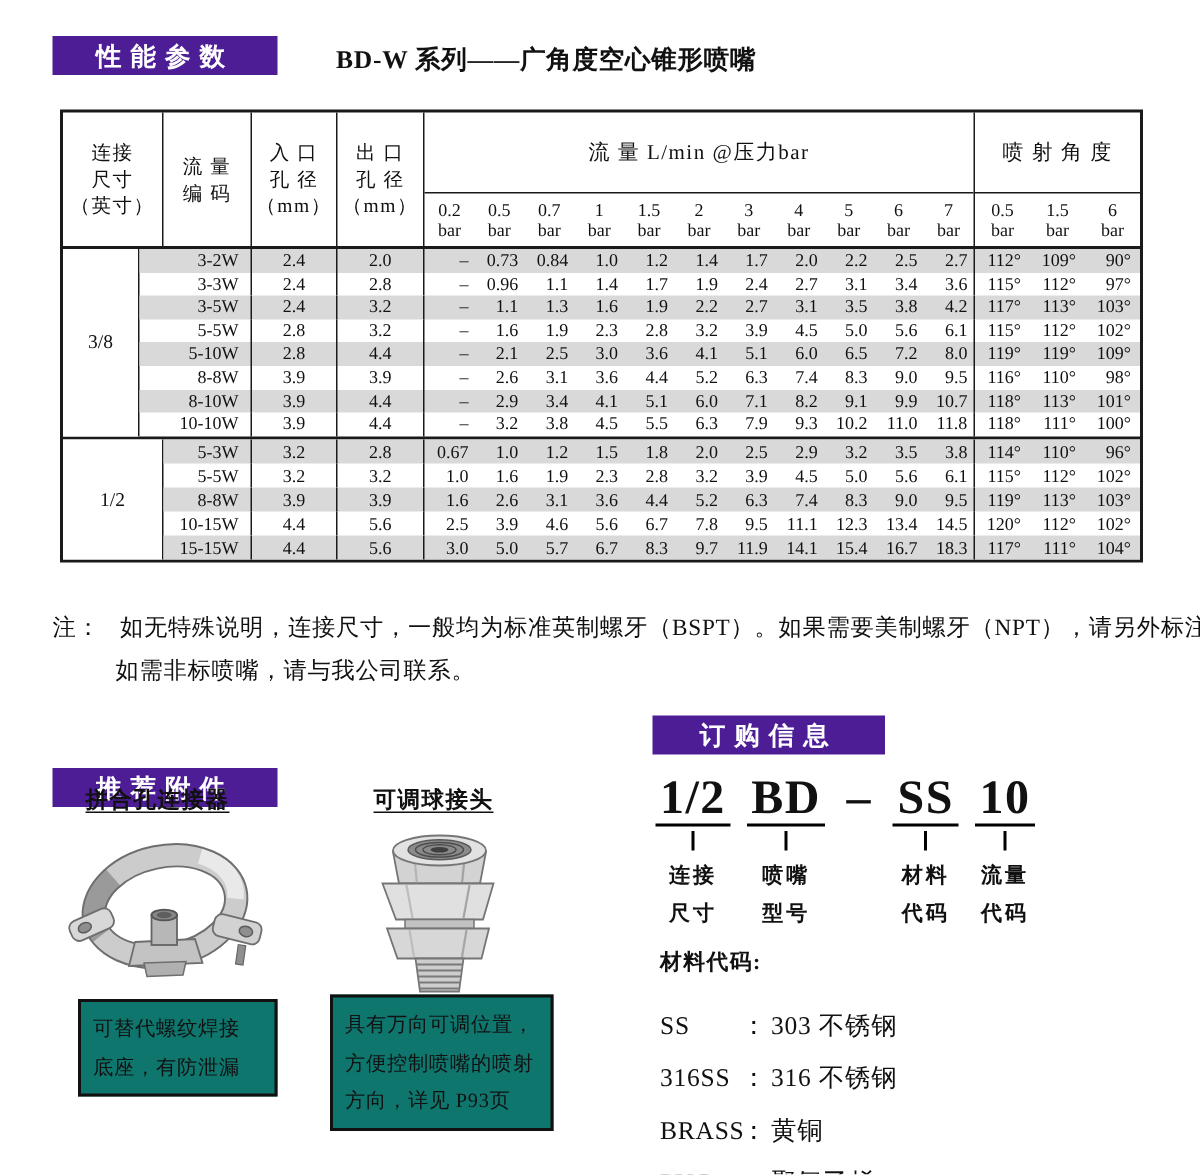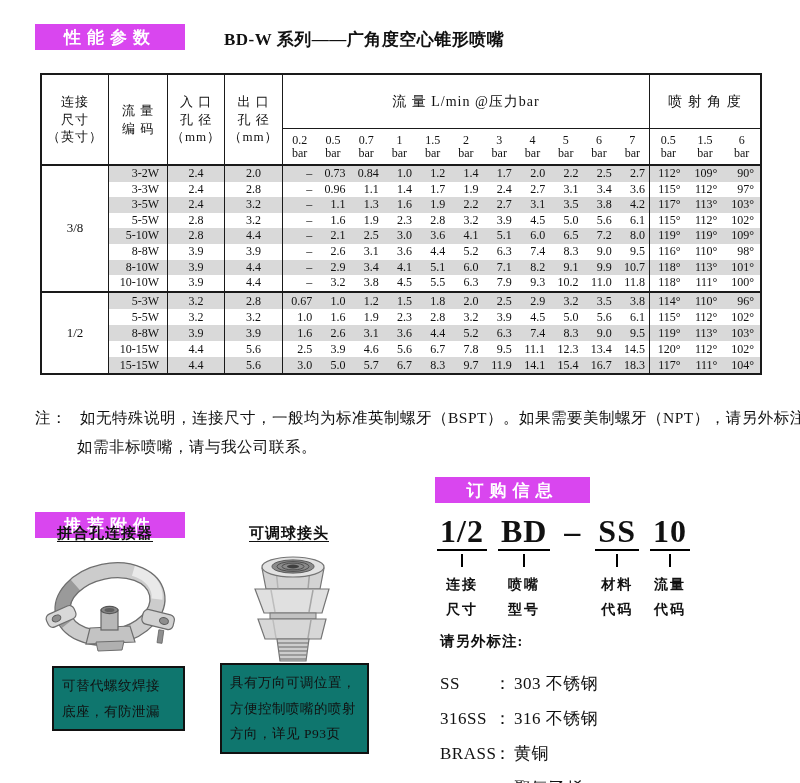--- a/index.html
+++ b/index.html
@@ -1,21 +1,21 @@
 <!DOCTYPE html>
 <html><head>
 <meta charset="utf-8">
 <style>
   html,body{margin:0;padding:0;background:#fff;}
   .page{position:relative;width:800px;height:783px;background:#ffffff;overflow:hidden;
         font-family:"Liberation Serif","DejaVu Serif",serif;color:#111;}
   .page *{box-sizing:border-box;}
 
   
-  .tag-box{position:absolute;background:#d946ef;color:#fff;display:flex;align-items:center;justify-content:center;
+  .tag-box{position:absolute;background:#4c1d95;color:#fff;display:flex;align-items:center;justify-content:center;
            font-family:Liberation Serif, serif;font-weight:bold;font-size:17px;letter-spacing:6px;}
   #tag-performance{left:35px;top:24px;width:150px;height:26px;}
   #tag-accessories{left:35px;top:477px;width:150px;height:26px;margin-top:35px;}
   #tag-ordering{left:435px;top:477px;width:155px;height:26px;}
 
   .doc-title{position:absolute;left:224px;top:28px;font-size:17px;font-weight:bold;letter-spacing:0.5px;}
 
   
   .spec-table{position:absolute;left:40px;top:73px;width:722px;border:2px solid #1a1a1a;background:#fff;}
   .thead{display:flex;height:91px;border-bottom:2px solid #1a1a1a;}
@@ -30,21 +30,21 @@
   .gbars{flex:1;display:flex;align-items:center;text-align:right;}
   .bcell{flex:1;display:flex;flex-direction:column;align-items:center;justify-content:center;
          font-size:12px;line-height:12.5px;}
   
   .tgroup{display:flex;}
   .tgroup.g0{border-bottom:2px solid #1a1a1a;}
   .size-cell{width:67px;border-right:1px solid #1a1a1a;display:flex;align-items:center;justify-content:center;
              font-size:13px;background:#fff;}
   .rows-col{flex:1;display:flex;flex-direction:column;}
   .trow{display:flex;font-size:12px;}
-  .g0 .trow{height:15.6px;line-height:15.6px;}
+  .g0 .trow{height:15.6px;line-height:15.6px;padding-left:16px;}
   .g1 .trow{height:16px;line-height:17.75px;}
   .trow.stripe{background:#d9d9d9;}
   .cell.code{width:59px;border-right:1px solid #1a1a1a;text-align:right;padding-right:8px;}
   .cell.inlet{width:57px;border-right:1px solid #1a1a1a;text-align:center;}
   .cell.outlet{width:58px;border-right:1px solid #1a1a1a;text-align:center;}
   .fwrap{width:367px;display:flex;border-right:1px solid #1a1a1a;}
   .fcell{flex:1;text-align:right;padding-right:4px;}
   .awrap{width:110px;display:flex;}
   .acell{flex:1;text-align:right;padding-right:6px;}
 
@@ -600,21 +600,21 @@
       <div class="code-big">10</div>
       <div class="code-tick"></div>
       <div class="code-label">
         <div>流量</div>
         <div>代码</div>
       </div>
     </div>
   </div>
 
   <div class="materials">
-    <div class="materials-title">请另外标注:</div>
+    <div class="materials-title">材料代码:</div>
     <div class="mat-row">
       <span class="mat-code">SS</span><span class="mat-colon">：</span><span>303 不锈钢</span>
     </div>
     <div class="mat-row">
       <span class="mat-code">316SS</span><span class="mat-colon">：</span><span>316 不锈钢</span>
     </div>
     <div class="mat-row">
       <span class="mat-code">BRASS</span><span class="mat-colon">：</span><span>黄铜</span>
     </div>
     <div class="mat-row">

